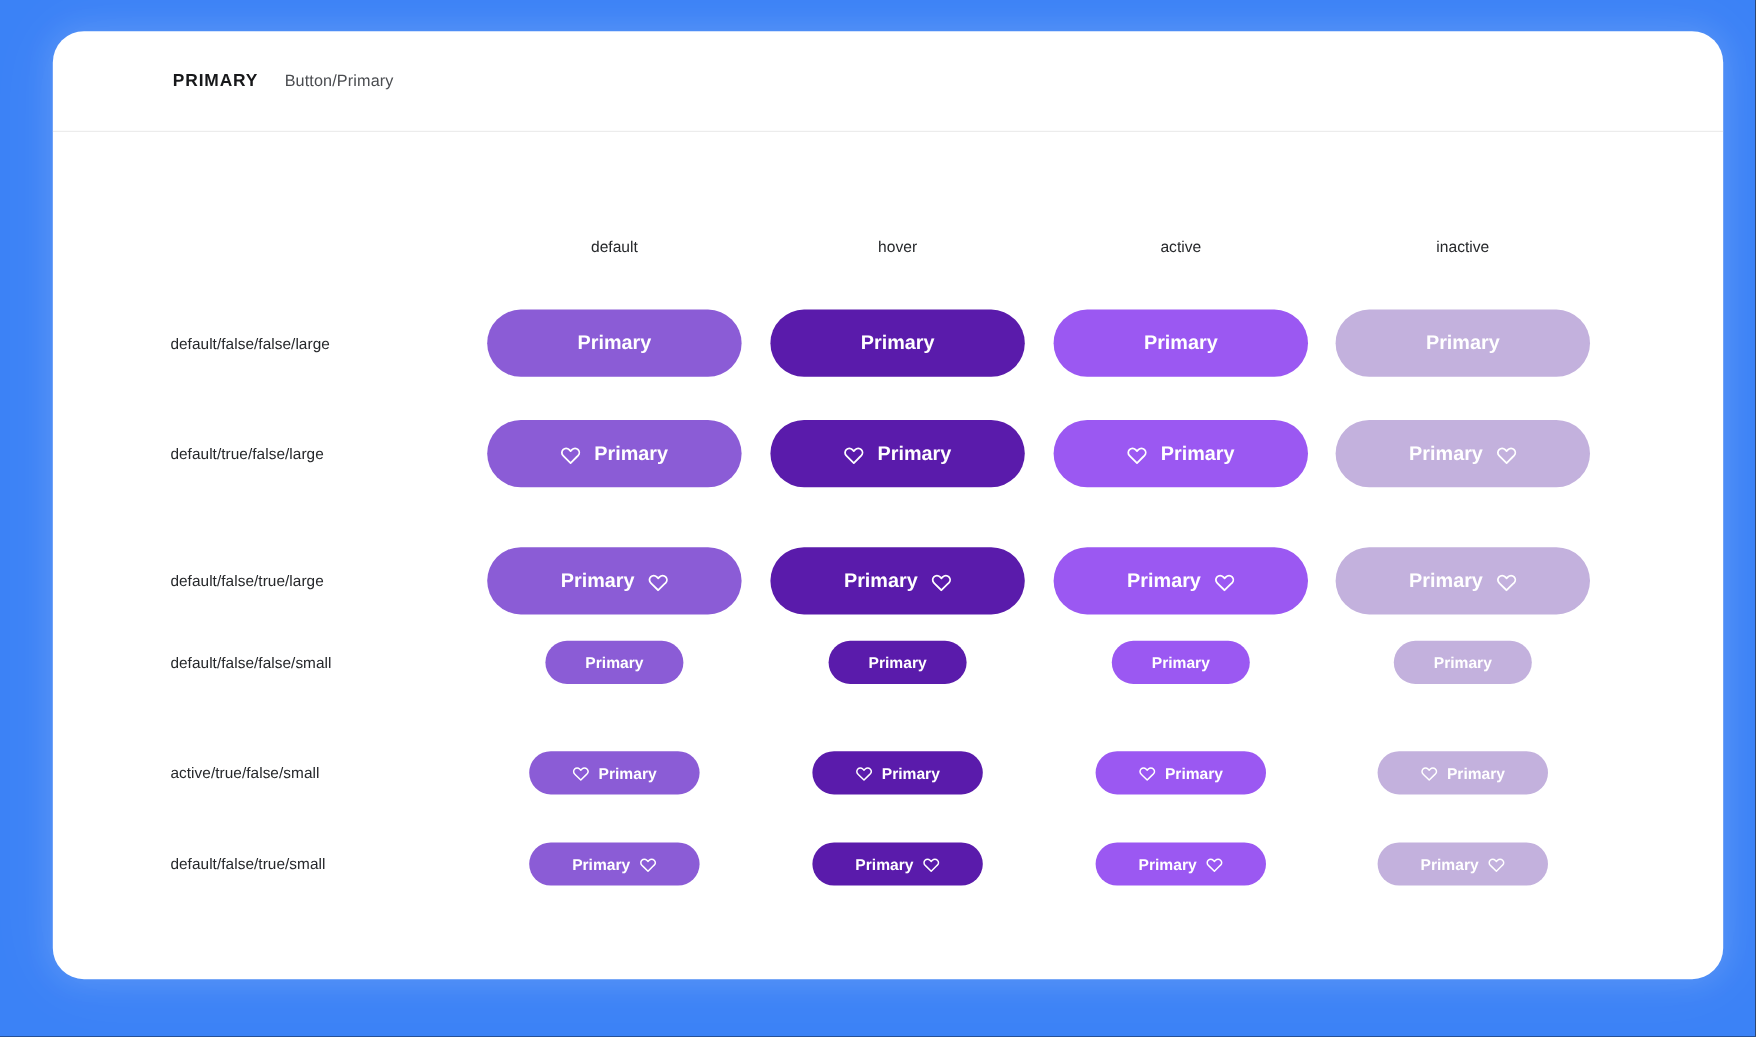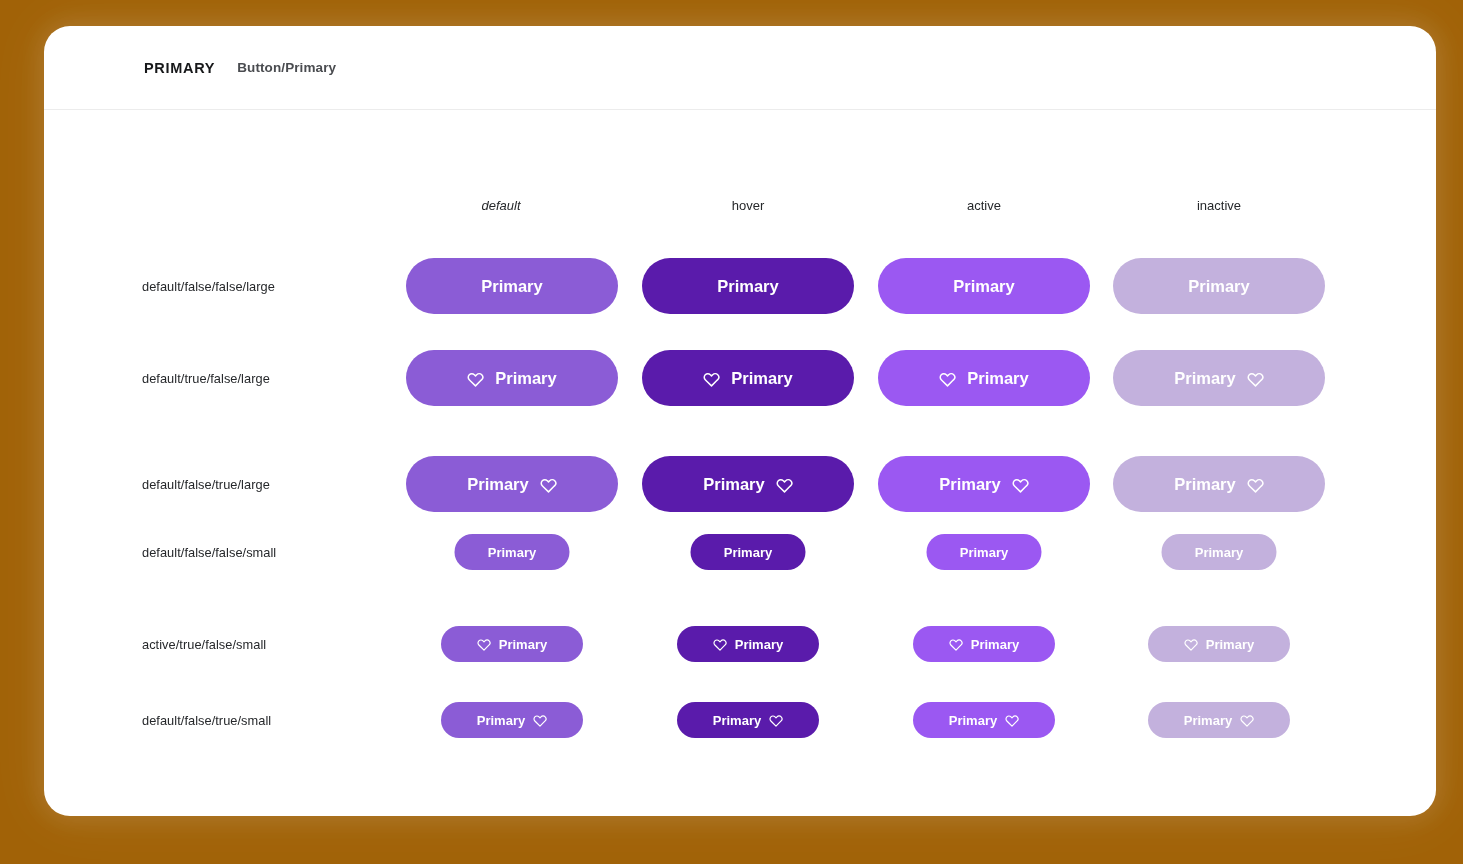--- a/index.html
+++ b/index.html
@@ -9,21 +9,21 @@
     height: 864px;
     background: #000000;
     font-family: "Liberation Sans", sans-serif;
     overflow: hidden;
   }
 
   #stage {
     position: relative;
     width: 1463px;
     height: 864px;
-    background: #a16207;
+    background: #3b82f6;
   }
 
   
   #card {
     position: absolute;
     left: 44px;
     top: 26px;
     width: 1392px;
     height: 790px;
     background: #ffffff;
@@ -48,21 +48,21 @@
 
   .hdr-title {
     font-size: 14.5px;
     font-weight: 700;
     letter-spacing: 0.7px;
     color: #17181a;
   }
 
   .hdr-sub {
     font-size: 13.5px;
-    font-weight: 700;
+    font-weight: 400;
     color: #4a4c50;
     margin-left: 22px;
     letter-spacing: 0.1px;
   }
 
   
   #matrix {
     position: absolute;
     left: 0;
     top: 84px;
@@ -167,21 +167,21 @@
 <div id="stage">
   <div id="card">
 
     <div id="header">
       <span class="hdr-title">PRIMARY</span>
       <span class="hdr-sub">Button/Primary</span>
     </div>
 
     <div id="matrix">
       <div class="col-headers" id="col-headers">
-          <div class="col-head" style="left: 457px; font-style: italic;">default</div>
+          <div class="col-head" style="left: 468px;">default</div>
           <div class="col-head" style="left: 704px;">hover</div>
           <div class="col-head" style="left: 940px;">active</div>
           <div class="col-head" style="left: 1175px;">inactive</div>
         </div>
       <div id="rows-container">
           <div class="row" style="top: 130px;">
             <div class="row-label">default/false/false/large</div>
             <div class="cell" style="left: 468px;">
               <button class="btn large state-default">
                 <span>Primary</span>

